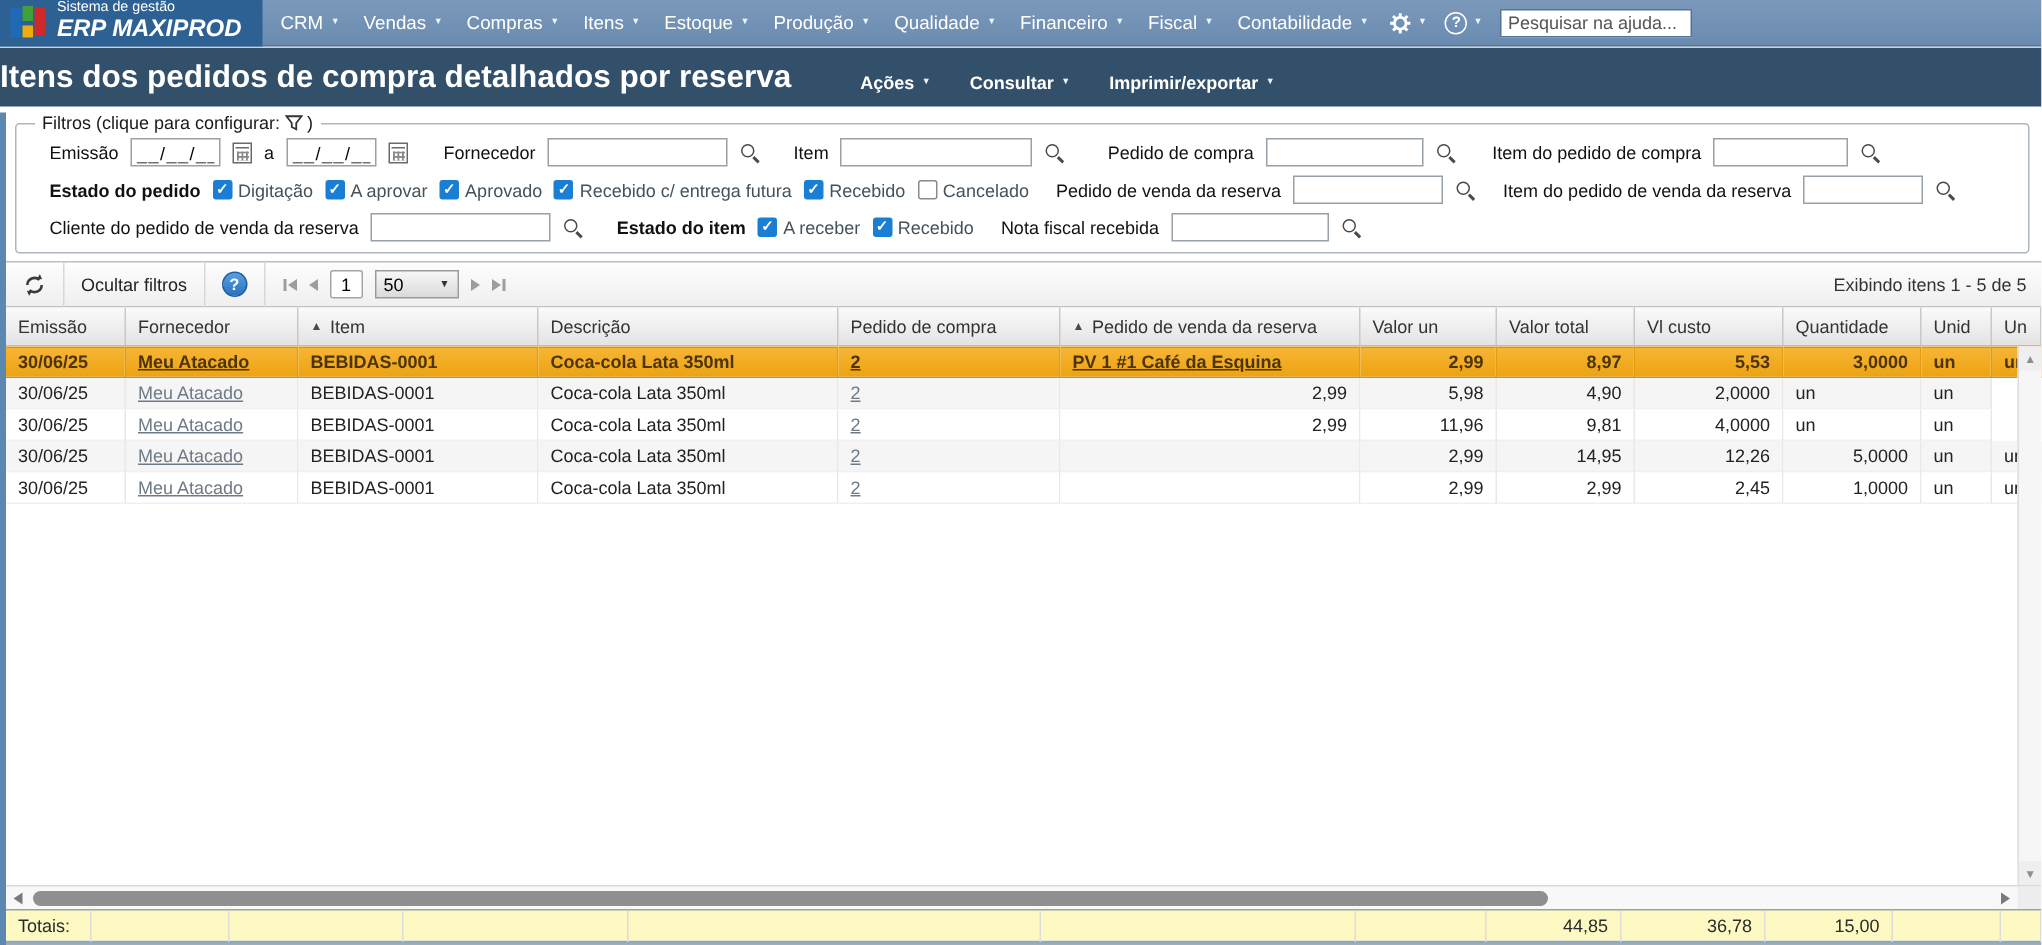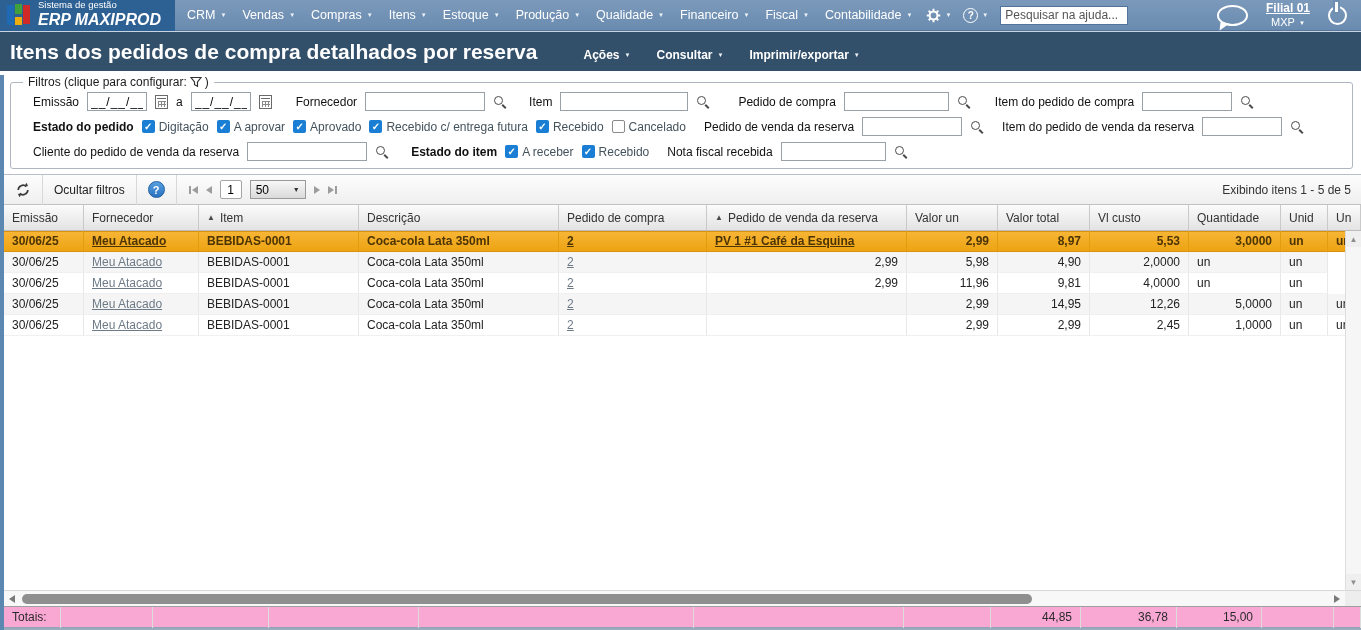--- a/index.html
+++ b/index.html
@@ -28,21 +28,21 @@
   .nav-right{margin-left:auto;display:flex;align-items:center;gap:18px;padding-right:14px}
   .chat{width:31px;height:21px;border:2px solid #fff;border-radius:50%;position:relative}
   .chat::after{content:'';position:absolute;left:1px;bottom:-7px;width:0;height:0;border-top:8px solid #fff;border-right:9px solid transparent;transform:rotate(6deg)}
   .filial{display:flex;flex-direction:column;align-items:center;line-height:1.25}
   .filial-link{color:#fff;font-size:12px;font-weight:bold;text-decoration:underline;cursor:pointer}
   .filial-code{color:#fff;font-size:11px;display:flex;align-items:center;gap:4px}
   .power{width:19px;height:19px;border:2.5px solid #fff;border-radius:50%;position:relative}
   .power::after{content:'';position:absolute;top:-6px;left:5px;width:3px;height:10px;background:#fff;box-shadow:0 0 0 2px #7090b3}
 
   
-  .titlebar{height:40px;background:#33506b;display:flex;align-items:center;padding-left:10px;border-top:1px solid #c9d4e2}
+  .titlebar{height:40px;background:#33506b;display:flex;align-items:center;border-top:1px solid #c9d4e2}
   .page-title{color:#fff;font-size:21px;font-weight:bold;white-space:nowrap}
   .tb-menus{display:flex;align-items:center;gap:26px;margin-left:46px;margin-top:6px}
   .tb-menu{display:flex;align-items:center;gap:5px;color:#fff;font-size:12px;font-weight:bold;cursor:pointer;white-space:nowrap;text-decoration:none}
 
   
   .content{border-left:4px solid #5b87b0;height:558px;position:relative;background:#fff}
 
   
   fieldset.filters{margin:4px 8px 0 6px;border:1px solid #aeb6c0;border-radius:3px;padding:0 6px 4px 12px}
   fieldset.filters legend{font-size:12px;color:#1a1a1a;padding:0 5px;display:flex;align-items:center;gap:3px}
@@ -101,21 +101,21 @@
 
   .hscroll{height:16px;background:#f8f8f8;border-top:1px solid #d9d9d9;position:relative}
   .hs-arrow{position:absolute;top:0;width:16px;height:15px;display:flex;align-items:center;justify-content:center;cursor:pointer}
   .hs-arrow.left{left:0}
   .hs-arrow.right{right:16px}
   .hs-arrow .tri.l{border-right-color:#7a7a7a}
   .hs-arrow .tri.r{border-left-color:#7a7a7a}
   .hs-thumb{position:absolute;left:18px;top:3px;width:1010px;height:10px;background:#8f8f8f;border-radius:5px;cursor:grab}
   .hs-corner{position:absolute;right:0;top:0;width:16px;height:15px;background:#ededed}
 
-  .totals{display:grid;grid-template-columns:57px 92px 116px 150px 275px 210px 87px 90px 96px 85px 72px 1fr;height:21px;background:#f9a8d4;border-top:1px solid #9f9f9f;align-items:center;font-size:12px;color:#2b2b2b}
+  .totals{display:grid;grid-template-columns:57px 92px 116px 150px 275px 210px 87px 90px 96px 85px 72px 1fr;height:21px;background:#fef9c3;border-top:1px solid #9f9f9f;align-items:center;font-size:12px;color:#2b2b2b}
   .t-cell{padding:0 8px;border-right:1px solid #dcdcdc;height:21px;line-height:21px;overflow:hidden;white-space:nowrap}
 
   .bottom-strip{height:8px;background:linear-gradient(#8fa3b6,#b6c3d1)}
 </style>
 </head>
 <body>
 
 <header class="navbar">
   <div class="brand">
     <span class="logo-glyph">
@@ -178,31 +178,20 @@
           <path d="M10 1v4M10 15v4M1 10h4M15 10h4M3.6 3.6l2.9 2.9M13.5 13.5l2.9 2.9M16.4 3.6l-2.9 2.9M6.5 13.5l-2.9 2.9"></path>
         </g>
       </svg>
     <span class="caret">▼</span>
   </span>
   <span class="nav-ico">
     <span class="nav-help-circle">?</span>
     <span class="caret">▼</span>
   </span>
   <input class="nav-search" placeholder="Pesquisar na ajuda..." style="">
-  <div class="nav-right">
-    <span class="chat"></span>
-    <span class="filial">
-      <a class="filial-link">Filial 01</a>
-      <span class="filial-code">
-          <span>MXP</span>
-          <span class="caret" style="color:#fff">▼</span>
-        </span>
-    </span>
-    <span class="power"></span>
-  </div>
 </header>
 
 <div class="titlebar">
   <h1 class="page-title">Itens dos pedidos de compra detalhados por reserva</h1>
   <nav class="tb-menus">
     <a class="tb-menu">
         <span>Ações</span>
         <span class="caret">▼</span>
       </a>
     <a class="tb-menu">

